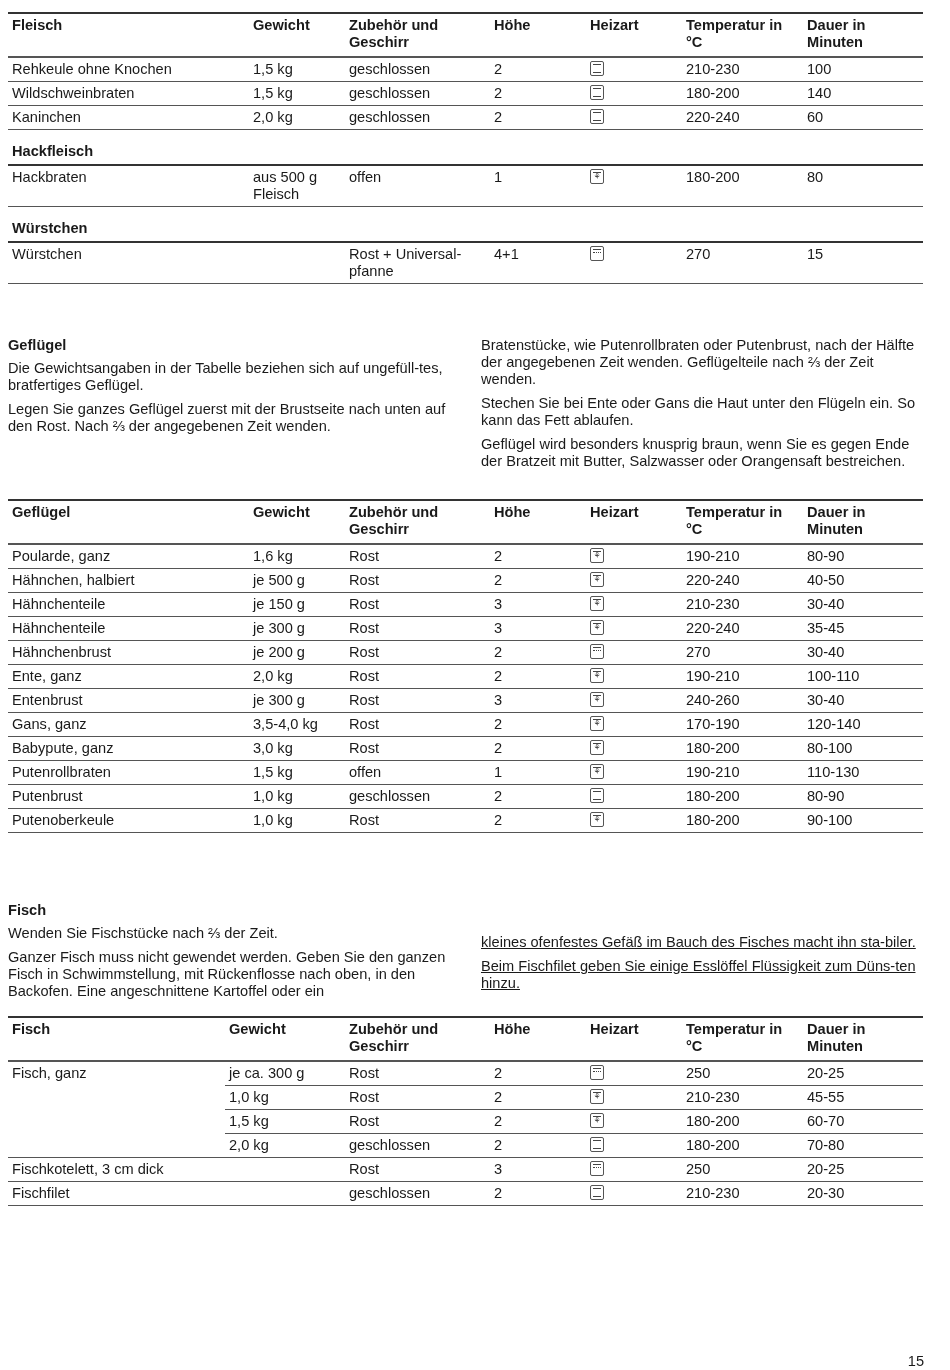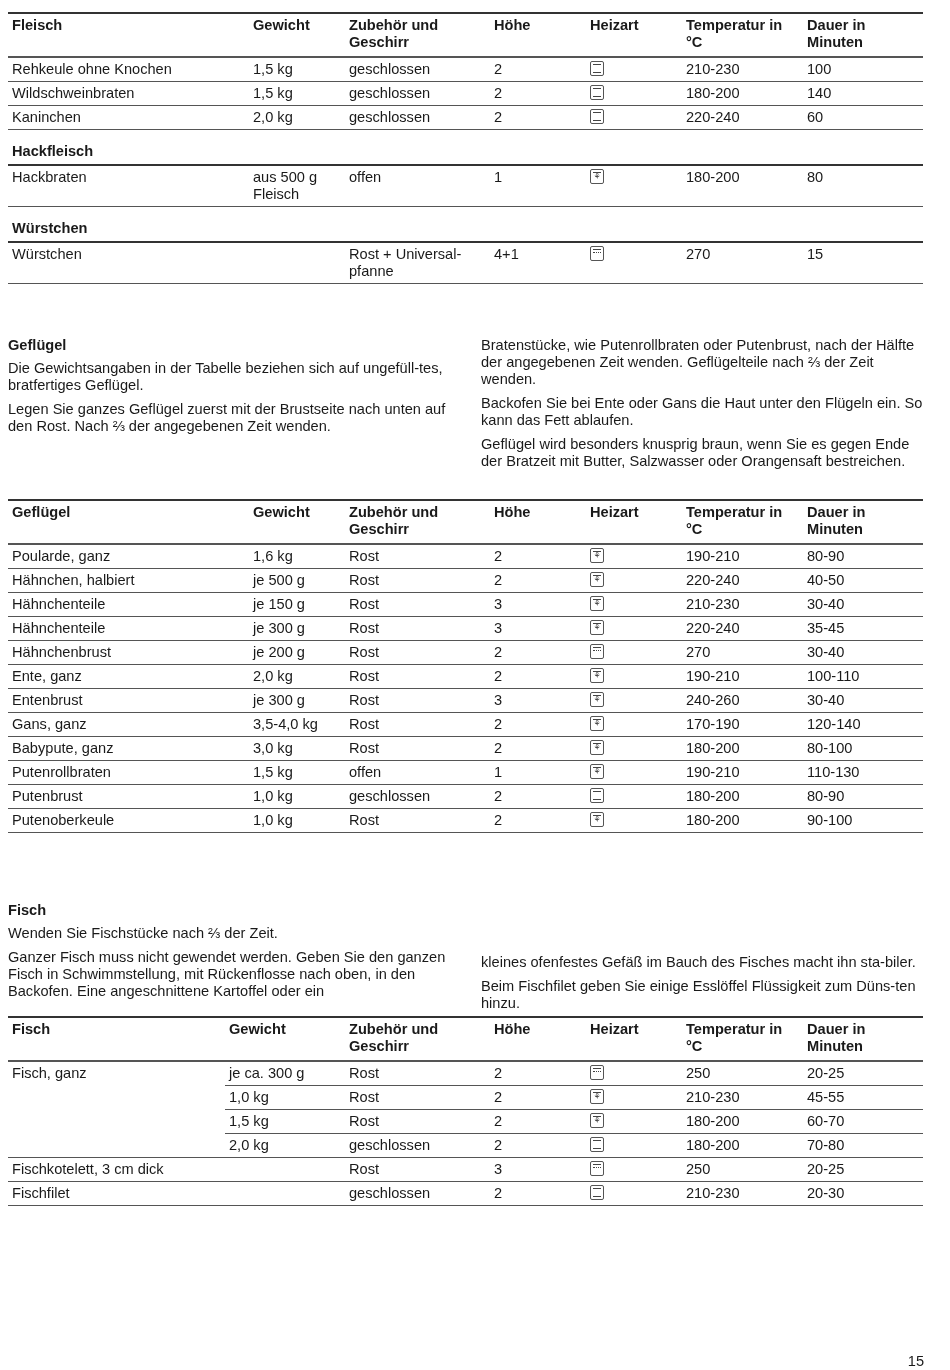--- a/index.html
+++ b/index.html
@@ -99,21 +99,21 @@
     </tbody>
 </table>
 
 <div class="txt" style="left:8px; top:337px; width:450px;">
   <h3>Geflügel</h3>
   <p>Die Gewichtsangaben in der Tabelle beziehen sich auf ungefüll-tes, bratfertiges Geflügel.</p>
   <p>Legen Sie ganzes Geflügel zuerst mit der Brustseite nach unten auf den Rost. Nach ⅔ der angegebenen Zeit wenden.</p>
 </div>
 <div class="txt" style="left:481px; top:337px; width:445px;">
   <p>Bratenstücke, wie Putenrollbraten oder Putenbrust, nach der Hälfte der angegebenen Zeit wenden. Geflügelteile nach ⅔ der Zeit wenden.</p>
-  <p>Backofen Sie bei Ente oder Gans die Haut unter den Flügeln ein. So kann das Fett ablaufen.</p>
+  <p>Stechen Sie bei Ente oder Gans die Haut unter den Flügeln ein. So kann das Fett ablaufen.</p>
   <p>Geflügel wird besonders knusprig braun, wenn Sie es gegen Ende der Bratzeit mit Butter, Salzwasser oder Orangensaft bestreichen.</p>
 </div>
 
 <table class="tbl" style="top:499px;">
   <colgroup>
     <col style="width:241px">
       <col style="width:96px">
       <col style="width:145px">
       <col style="width:96px">
       <col style="width:96px">
@@ -241,21 +241,21 @@
         <td>90-100</td>
       </tr>
     </tbody>
 </table>
 
 <div class="txt" style="left:8px; top:902px; width:450px;">
   <h3>Fisch</h3>
   <p>Wenden Sie Fischstücke nach ⅔ der Zeit.</p>
   <p>Ganzer Fisch muss nicht gewendet werden. Geben Sie den ganzen Fisch in Schwimmstellung, mit Rückenflosse nach oben, in den Backofen. Eine angeschnittene Kartoffel oder ein</p>
 </div>
-<div class="txt" style="left:481px; top:954px; width:445px;">
+<div class="txt" style="left:481px; top:934px; width:445px;text-decoration:underline;">
   <p>kleines ofenfestes Gefäß im Bauch des Fisches macht ihn sta-biler.</p>
   <p>Beim Fischfilet geben Sie einige Esslöffel Flüssigkeit zum Düns-ten hinzu.</p>
 </div>
 
 <table class="tbl" style="top:1016px;">
   <colgroup>
     <col style="width:217px">
       <col style="width:120px">
       <col style="width:145px">
       <col style="width:96px">

